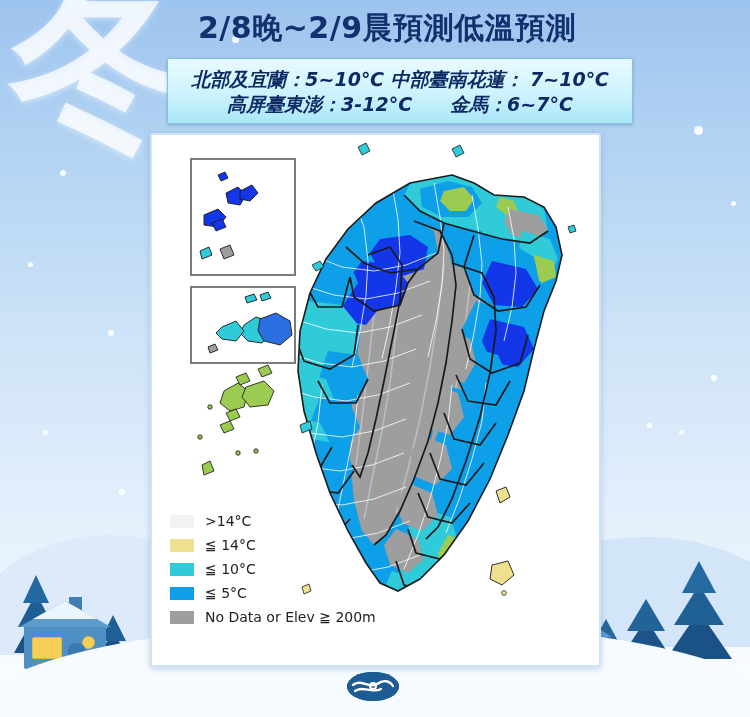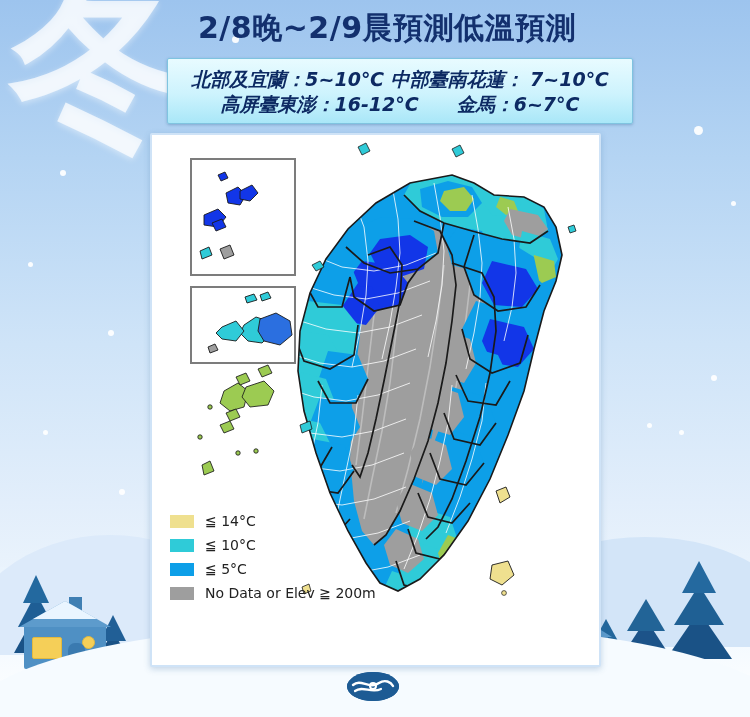--- a/index.html
+++ b/index.html
@@ -169,21 +169,21 @@
   <div class="bush" style="right:18px;bottom:0;width:52px;height:34px;"></div>
   <div class="bush" style="right:58px;bottom:2px;width:40px;height:26px;"></div>
 </div>
 
 <div class="layer" id="snowbank"></div>
 
 <div class="layer" id="title">2/8晚~2/9晨預測低溫預測</div>
 
 <div class="layer" id="subtitle-box">
   <div>北部及宜蘭：5~10℃ 中部臺南花蓮： 7~10℃</div>
-  <div>高屏臺東澎：16-12°C　　金馬：6~7°C</div>
+  <div>高屏臺東澎：3-12°C　　金馬：6~7°C</div>
 </div>
 
 <div class="layer" id="map-panel">
 
   <svg id="map-svg" width="443" height="526" viewBox="0 0 443 526">
     <defs>
       <clipPath id="clipMain">
           <path d="M300 40 L322 48 L342 60 L372 62 L392 72 L404 92 L410 120 L404 146 L392 176 L382 214 L372 256 L356 300 L338 344 L316 386 L292 420 L268 444 L246 456 L228 448 L214 428 L196 396 L178 358 L164 318 L152 276 L146 236 L148 196 L158 158 L174 124 L196 94 L224 68 L258 48 Z"></path>
         </clipPath>
     </defs>
@@ -365,20 +365,24 @@
         <path d="M92 190 L104 182 L116 186 L120 198 L110 208 L96 206 L88 198 Z" fill="#2fcbd8"></path>
         <path d="M108 184 L124 178 L138 186 L140 200 L128 210 L112 206 L106 196 Z" fill="#2b6fe0"></path>
         <path d="M70 192 L84 186 L92 196 L84 206 L70 204 L64 198 Z" fill="#2fcbd8"></path>
         <path d="M56 212 L63 209 L66 215 L58 218 Z" fill="#9e9e9e"></path>
       </g>
     </g>
   </svg>
 
   <div id="legend">
     <div class="lg-row">
+      <span class="lg-sw" style="background:#f2f2f2;"></span>
+      <span class="lg-lb">&gt;14°C</span>
+    </div>
+    <div class="lg-row">
       <span class="lg-sw" style="background:#efe08f;"></span>
       <span class="lg-lb">≦ 14°C</span>
     </div>
     <div class="lg-row">
       <span class="lg-sw" style="background:#2fcbd8;"></span>
       <span class="lg-lb">≦ 10°C</span>
     </div>
     <div class="lg-row">
       <span class="lg-sw" style="background:#0d9fe8;"></span>
       <span class="lg-lb">≦ 5°C</span>

